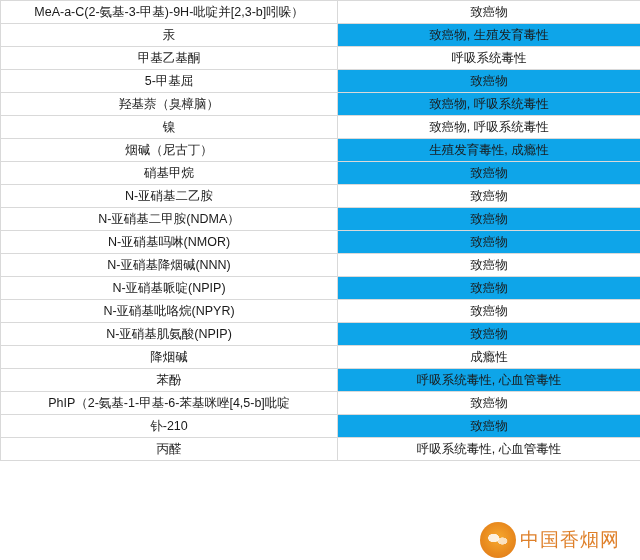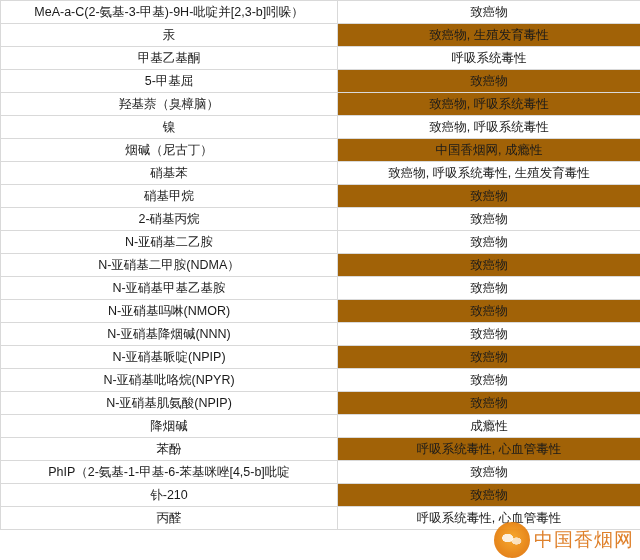--- a/index.html
+++ b/index.html
@@ -31,33 +31,33 @@
     overflow: hidden;
     white-space: nowrap;
   }
   td.c-name {
     width: 336px;
   }
   td.c-effect {
     width: 302px;
   }
   tr.alt td.c-effect {
-    background: #a16207;
+    background: #0ea5e9;
   }
   tr.alt td.c-name {
     background: #ffffff;
   }
   td.small {
     font-size: 11.5px;
     margin-left: 44px;
   }
   
   .watermark {
     position: absolute;
-    right: 6px;
+    right: 20px;
     bottom: 2px;
     display: flex;
     align-items: center;
     pointer-events: none;
   }
   .wm-logo {
     width: 36px;
     height: 36px;
     border-radius: 50%;
     background: radial-gradient(circle at 50% 45%, #f6a21e 0%, #e8820c 55%, #d96a05 100%);
@@ -108,44 +108,32 @@
       <tr class="alt">
         <td class="c-name">羟基萘（臭樟脑）</td>
         <td class="c-effect">致癌物, 呼吸系统毒性</td>
       </tr>
       <tr class="">
         <td class="c-name">镍</td>
         <td class="c-effect">致癌物, 呼吸系统毒性</td>
       </tr>
       <tr class="alt">
         <td class="c-name">烟碱（尼古丁）</td>
-        <td class="c-effect">中国香烟网, 成瘾性</td>
-      </tr>
-      <tr class="">
-        <td class="c-name">硝基苯</td>
-        <td class="c-effect">致癌物, 呼吸系统毒性, 生殖发育毒性</td>
+        <td class="c-effect">生殖发育毒性, 成瘾性</td>
       </tr>
       <tr class="alt">
         <td class="c-name">硝基甲烷</td>
-        <td class="c-effect">致癌物</td>
-      </tr>
-      <tr class="">
-        <td class="c-name">2-硝基丙烷</td>
         <td class="c-effect">致癌物</td>
       </tr>
       <tr class="">
         <td class="c-name">N-亚硝基二乙胺</td>
         <td class="c-effect">致癌物</td>
       </tr>
       <tr class="alt">
         <td class="c-name">N-亚硝基二甲胺(NDMA）</td>
-        <td class="c-effect">致癌物</td>
-      </tr>
-      <tr class="">
-        <td class="c-name">N-亚硝基甲基乙基胺</td>
         <td class="c-effect">致癌物</td>
       </tr>
       <tr class="alt">
         <td class="c-name">N-亚硝基吗啉(NMOR)</td>
         <td class="c-effect">致癌物</td>
       </tr>
       <tr class="">
         <td class="c-name">N-亚硝基降烟碱(NNN)</td>
         <td class="c-effect">致癌物</td>
       </tr>

